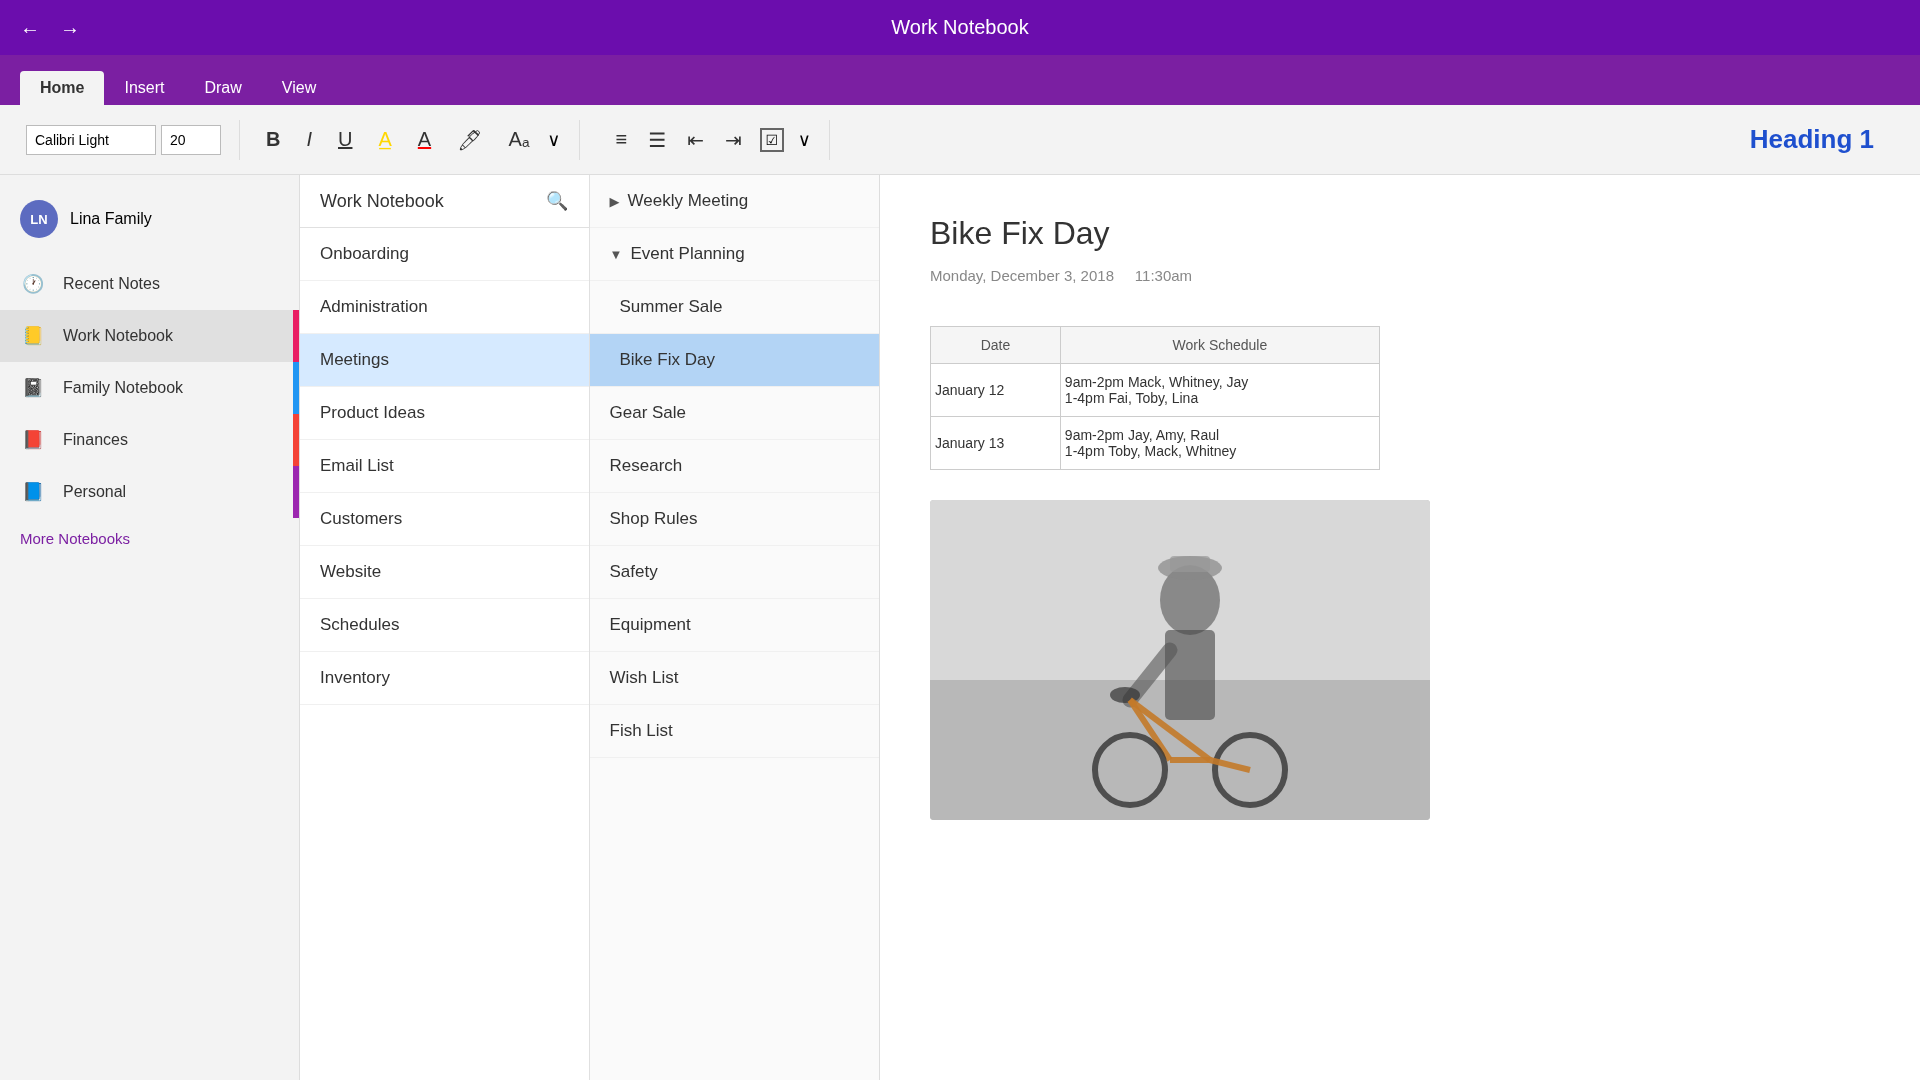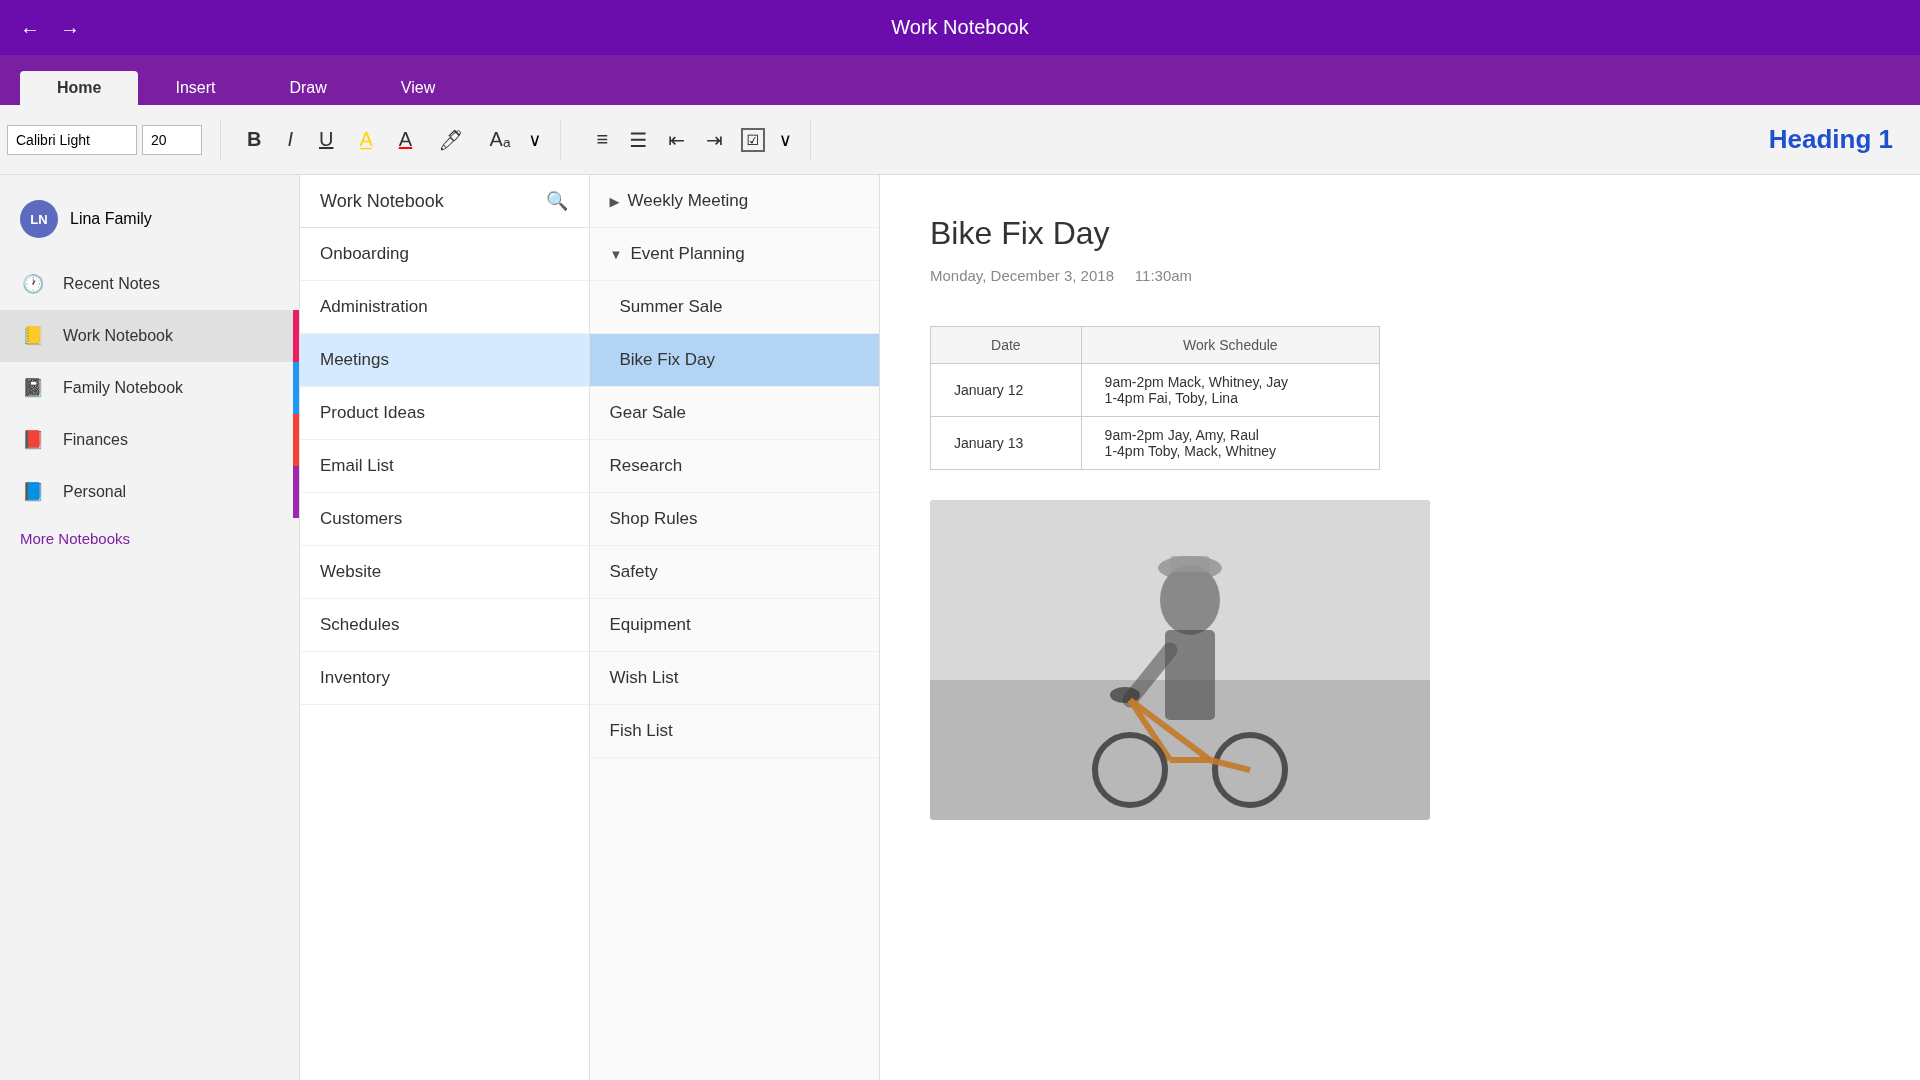--- a/index.html
+++ b/index.html
@@ -31,40 +31,40 @@
 
     
     .tab-bar {
       background: #7b1fa2;
       height: 50px;
       display: flex;
       align-items: flex-end;
       padding-left: 20px;
     }
     .tab-item {
-      padding: 8px 37px;
+      padding: 8px 20px;
       color: white;
       font-size: 16px;
       cursor: pointer;
       border-radius: 4px 4px 0 0;
       margin-top: 36px;
     }
     .tab-item.active {
       background: #f3f3f3;
       color: #333;
       font-weight: 600;
     }
 
     
     .ribbon {
       background: #f3f3f3;
       height: 70px;
       display: flex;
       align-items: center;
-      padding: 0 7px;
+      padding: 0 26px;
       border-bottom: 1px solid #ddd;
       gap: 10px;
     }
     .ribbon-font-box {
       display: flex;
       gap: 5px;
     }
     .ribbon-input {
       border: 1px solid #bbb;
       background: white;
@@ -238,21 +238,21 @@
       font-size: 15px;
       margin-bottom: 42px;
     }
     .schedule-table {
       border-collapse: collapse;
       width: 450px;
       margin-bottom: 30px;
     }
     .schedule-table th, .schedule-table td {
       border: 1px solid #ccc;
-      padding: 10px 23px;
+      padding: 10px 4px;
       font-size: 14px;
       color: #333;
       margin-left: 35px;
     }
     .schedule-table th {
       background: #f5f5f5;
       font-weight: 400;
       color: #555;
     }
     .content-image {

